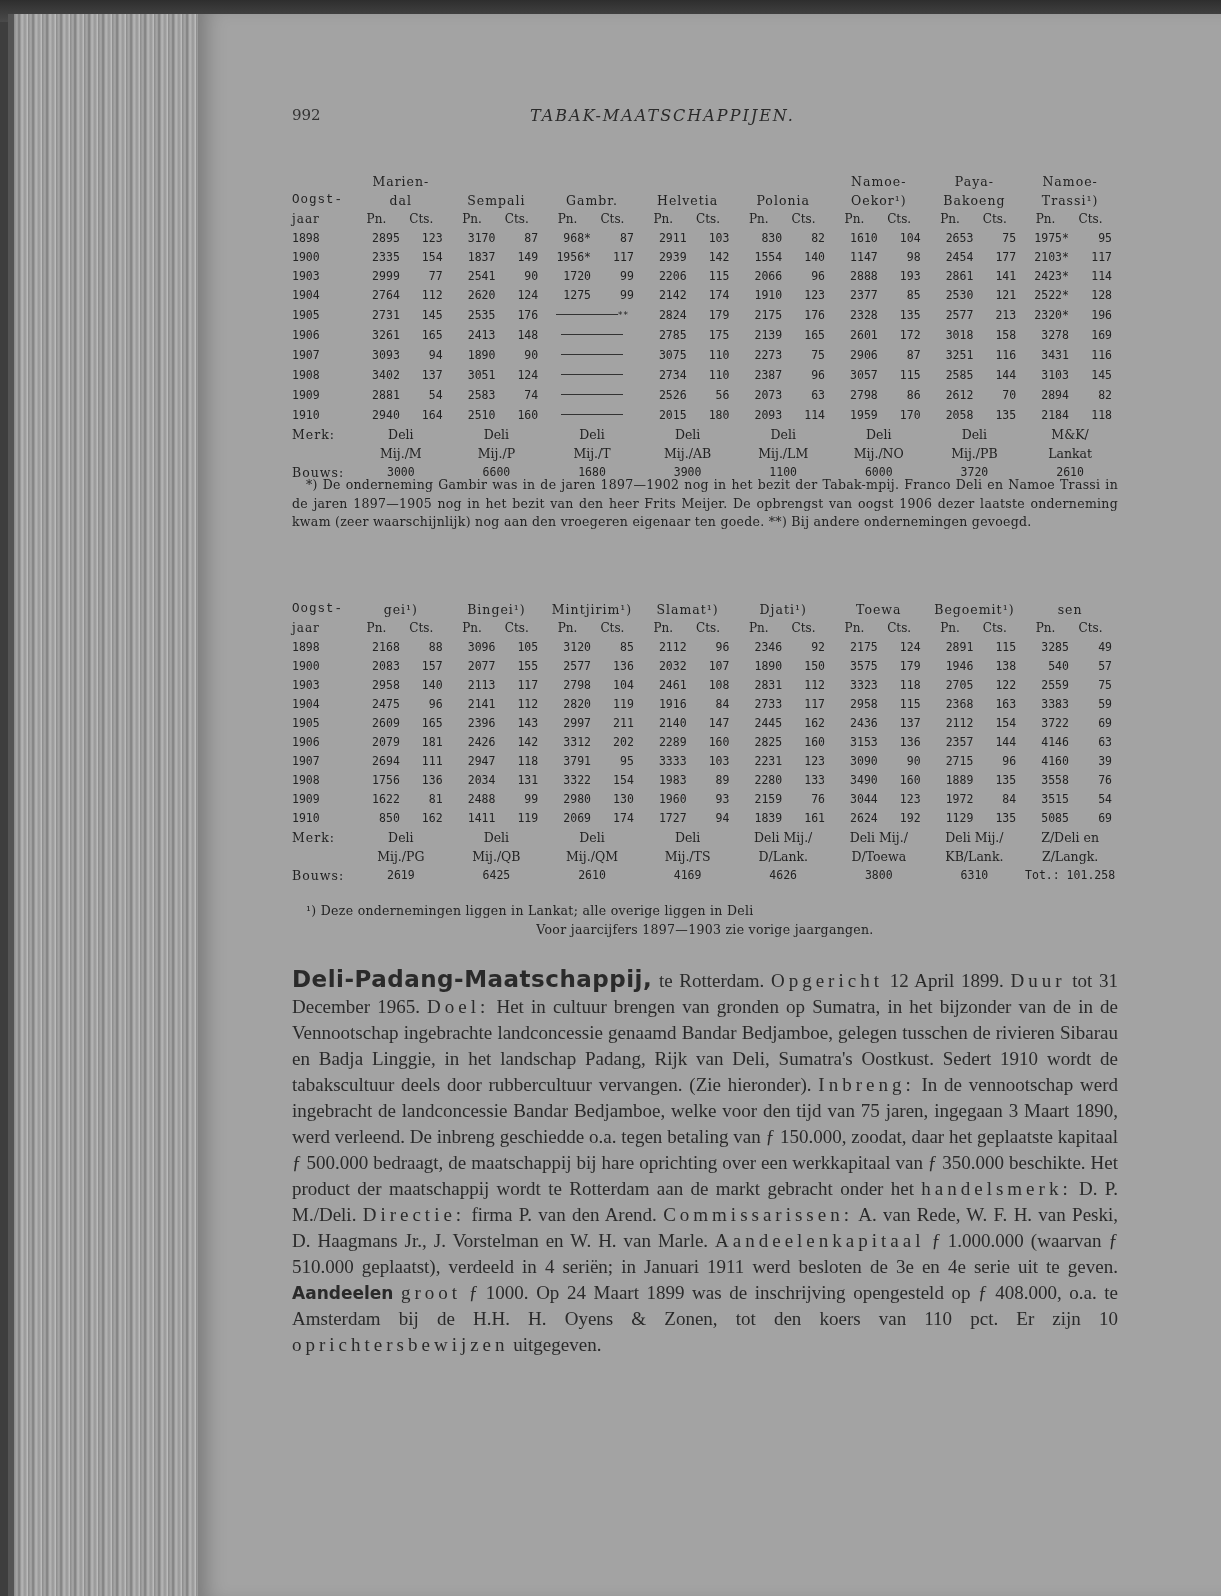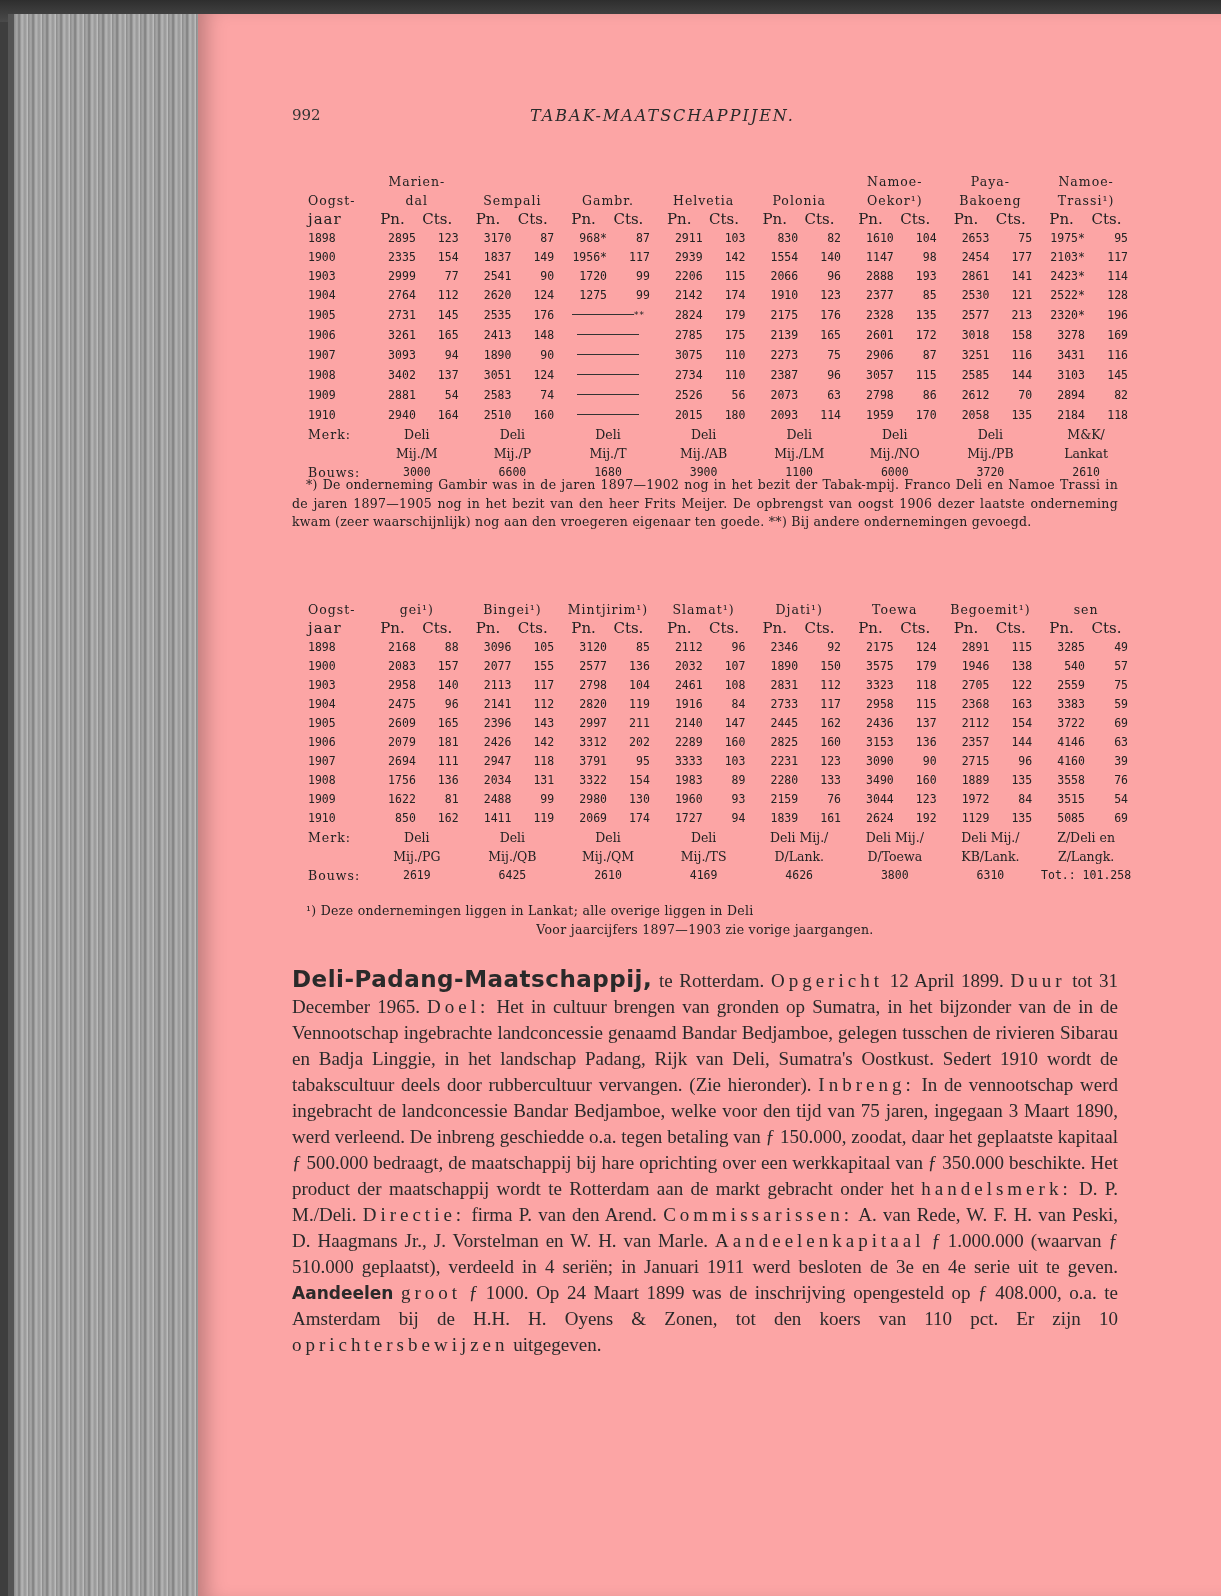--- a/index.html
+++ b/index.html
@@ -1,35 +1,35 @@
 <!DOCTYPE html>
 <html><head>
 <meta charset="utf-8">
 <style>
   html, body { margin:0; padding:0; }
   body { width:1221px; height:1596px; background:#3e3e3e; position:relative; overflow:hidden; font-family:"DejaVu Serif", serif; color:#1e1e1e; }
   .book-top { position:absolute; left:0; top:0; width:1221px; height:22px; background:linear-gradient(#2e2e2e,#4a4a4a); }
   .page-edges { position:absolute; left:8px; top:14px; width:190px; height:1582px;
     background: repeating-linear-gradient(90deg,#8a8a8a 0px,#a9a9a9 3px,#7c7c7c 5px,#b8b8b8 8px,#969696 11px,#c2c2c2 14px);
     border-left:6px solid #555; }
-  .page { position:absolute; left:198px; top:14px; width:1023px; height:1582px; background:#fca5a5;
+  .page { position:absolute; left:198px; top:14px; width:1023px; height:1582px; background:#a3a3a3;
     box-shadow: inset 18px 0 20px -10px rgba(0,0,0,0.25); }
   .content { position:absolute; left:94px; top:0; width:920px; }
   .header { position:absolute; top:92px; left:0; width:920px; height:24px; }
   .page-num { position:absolute; left:0; top:0; font-size:15px; color:#333; }
   .running-title { position:absolute; left:238px; top:0; font-size:16px; font-style:italic; letter-spacing:2px; color:#2a2a2a; }
 
-  table.tab { border-collapse:collapse; font-family:"DejaVu Sans Mono", monospace; font-size:11.5px; color:#222; position:absolute; left:16px; width:826px; }
+  table.tab { border-collapse:collapse; font-family:"DejaVu Sans Mono", monospace; font-size:11.5px; color:#222; position:absolute; left:0; width:826px; }
   table.tab td { padding:0; height:19px; line-height:19px; white-space:nowrap; }
   table.tab td.yr { width:60px; text-align:left; }
   table.tab td.pn { text-align:right; width:46px; }
   table.tab td.ct { text-align:right; width:42px; padding-right:6px; }
   table.tab tr.h td { font-family:"DejaVu Serif", serif; font-size:12.5px; letter-spacing:1px; text-align:center; }
-  table.tab tr.h td.yr { text-align:left; }
-  table.tab tr.sub td { font-family:"DejaVu Serif", serif; font-size:15px; text-align:center; }
+  table.tab tr.h td.yr { text-align:left;font-family:Liberation Mono, monospace; }
+  table.tab tr.sub td { font-family:"DejaVu Serif", serif; font-size:12px; text-align:center; }
   table.tab tr.sub td.yr { text-align:left; letter-spacing:1px; }
   table.tab tr.merk td { font-family:"DejaVu Serif", serif; font-size:12.5px; text-align:center; }
   table.tab tr.merk td.yr { text-align:left; letter-spacing:1px; }
   table.tab tr.bouws td { text-align:center; }
   table.tab tr.bouws td.yr { font-family:"DejaVu Serif", serif; font-size:12.5px; letter-spacing:1px; text-align:left; }
   .dash { display:inline-block; width:62px; border-top:1px solid #333; vertical-align:middle; }
   .dash-note { font-size:9px; }
 
   .t1 { top:158px; }
   .t2 { top:586px; }

